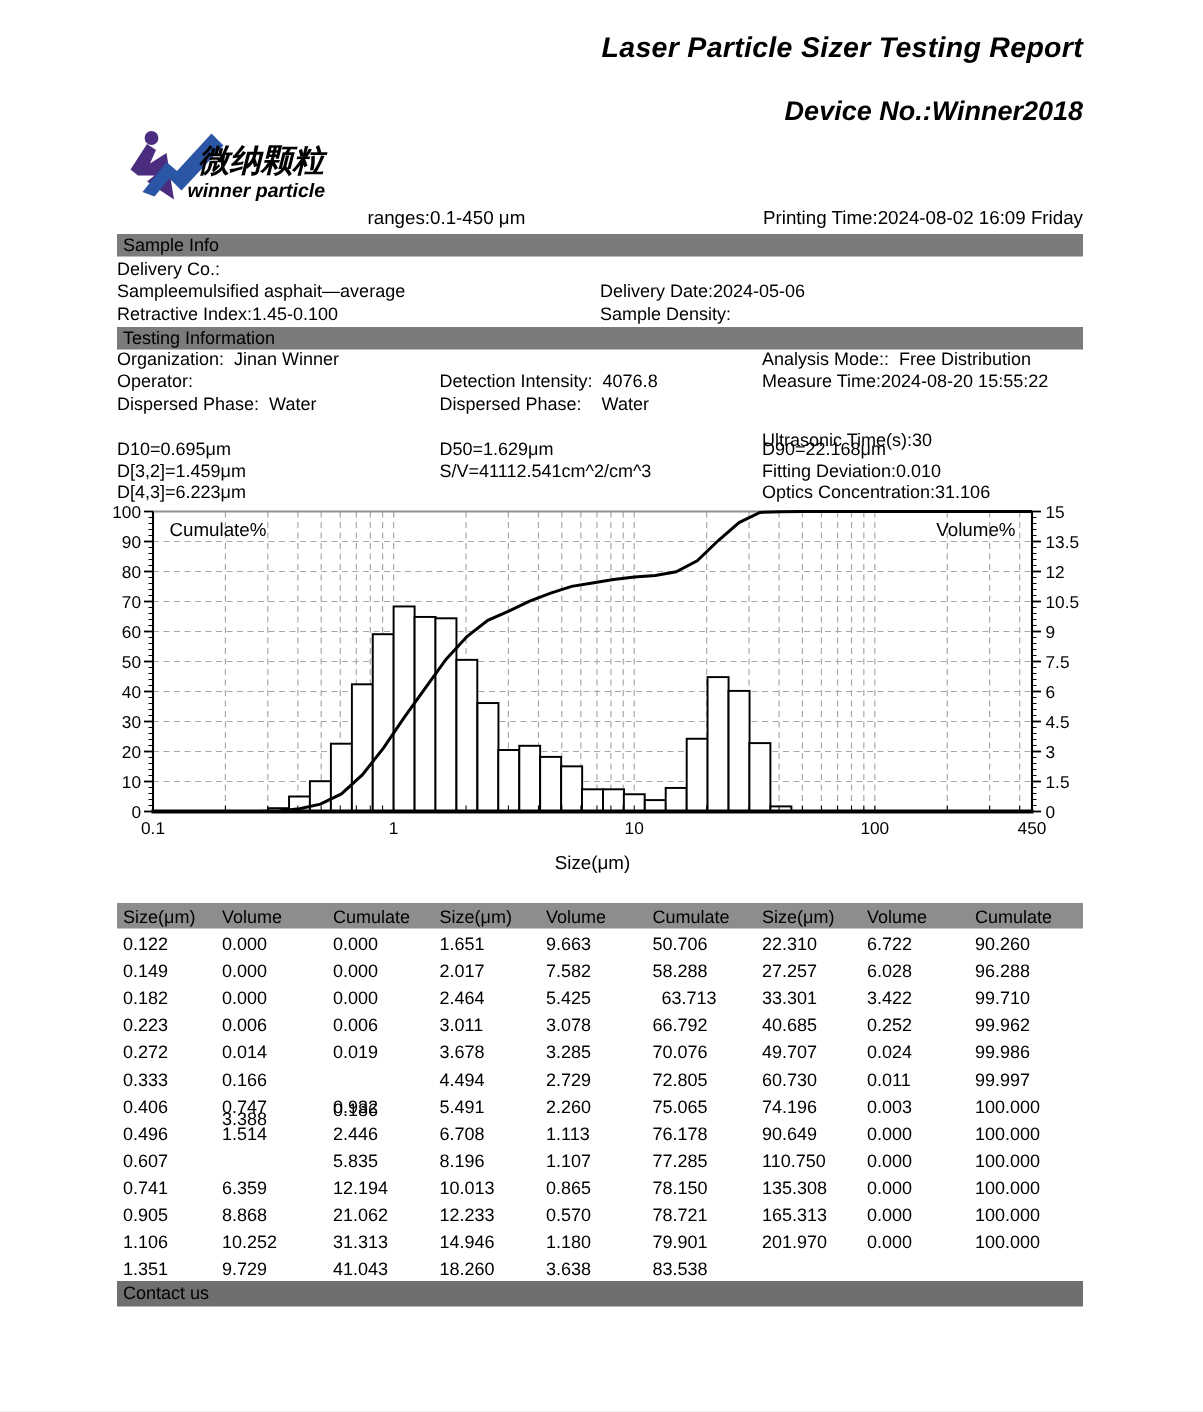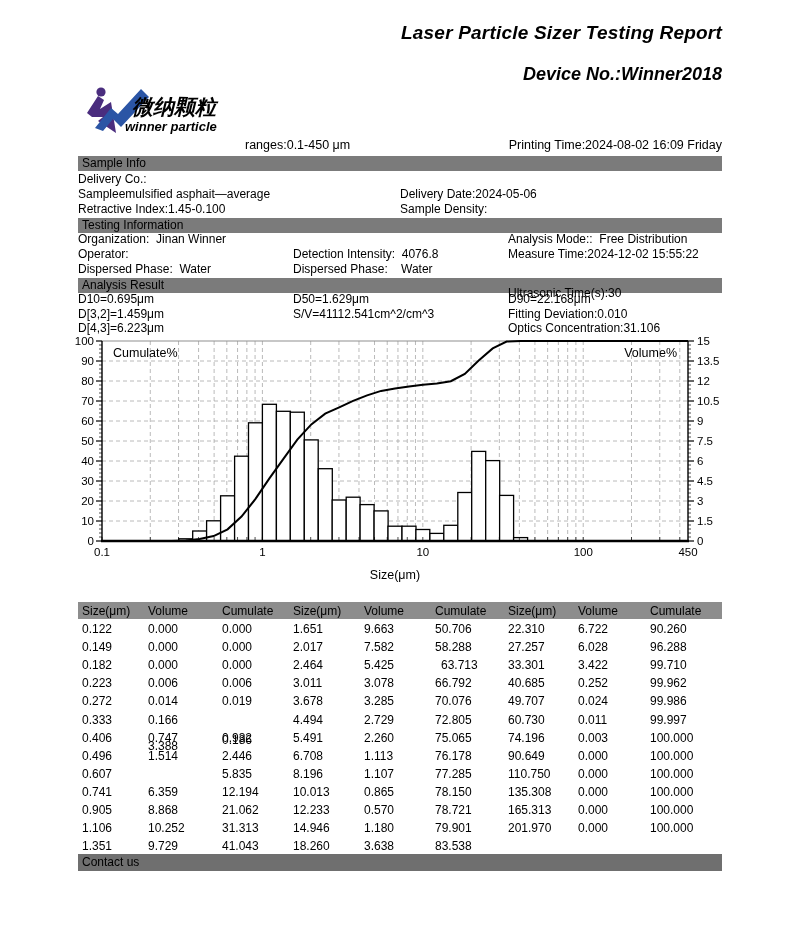--- a/index.html
+++ b/index.html
@@ -51,33 +51,32 @@
     <polygon points="10,42 26,22 33,28 56,3 64,11 36,41 28,33 18,45" fill="#2b55a5"></polygon>
     <text x="47" y="28" class="logo-cn">微纳颗粒</text>
     <text x="40" y="45" class="logo-en">winner particle</text>
   </svg>
 
   <div class="abs meta" style="left:245px;">ranges:0.1-450 μm</div>
   <div class="abs meta" style="right:80px;">Printing Time:2024-08-02 16:09 Friday</div>
 
   <div class="gbar" style="top:218px;">Testing Information</div>
   <div class="gbar" style="top:156px;">Sample Info</div>
-  <div class="gbar" style="top:278px;">Analysis Result</div>
 
   <div id="info-host">
       <span class="info-cell" style="left: 78px; top: 173px;">Delivery Co.:</span>
       <span class="info-cell" style="left: 78px; top: 188px;">Sampleemulsified asphait—average</span>
       <span class="info-cell" style="left: 400px; top: 188px;">Delivery Date:2024-05-06</span>
       <span class="info-cell" style="left: 78px; top: 203px;">Retractive Index:1.45-0.100</span>
       <span class="info-cell" style="left: 400px; top: 203px;">Sample Density:</span>
       <span class="info-cell" style="left: 78px; top: 233px;">Organization:  Jinan Winner</span>
       <span class="info-cell" style="left: 508px; top: 233px;">Analysis Mode::  Free Distribution</span>
       <span class="info-cell" style="left: 78px; top: 248px;">Operator:</span>
       <span class="info-cell" style="left: 293px; top: 248px;">Detection Intensity:  4076.8</span>
-      <span class="info-cell" style="left: 508px; top: 248px;">Measure Time:2024-12-02 15:55:22</span>
+      <span class="info-cell" style="left: 508px; top: 248px;">Measure Time:2024-08-20 15:55:22</span>
       <span class="info-cell" style="left: 78px; top: 263px;">Dispersed Phase:  Water</span>
       <span class="info-cell" style="left: 293px; top: 263px;">Dispersed Phase:    Water</span>
       <span class="info-cell" style="left: 508px; top: 263px; margin-top: 24px;">Ultrasonic Time(s):30</span>
       <span class="info-cell" style="left: 78px; top: 293px;">D10=0.695μm</span>
       <span class="info-cell" style="left: 293px; top: 293px;">D50=1.629μm</span>
       <span class="info-cell" style="left: 508px; top: 293px;">D90=22.168μm</span>
       <span class="info-cell" style="left: 78px; top: 308px;">D[3,2]=1.459μm</span>
       <span class="info-cell" style="left: 293px; top: 308px;">S/V=41112.541cm^2/cm^3</span>
       <span class="info-cell" style="left: 508px; top: 308px;">Fitting Deviation:0.010</span>
       <span class="info-cell" style="left: 78px; top: 322px;">D[4,3]=6.223μm</span>

